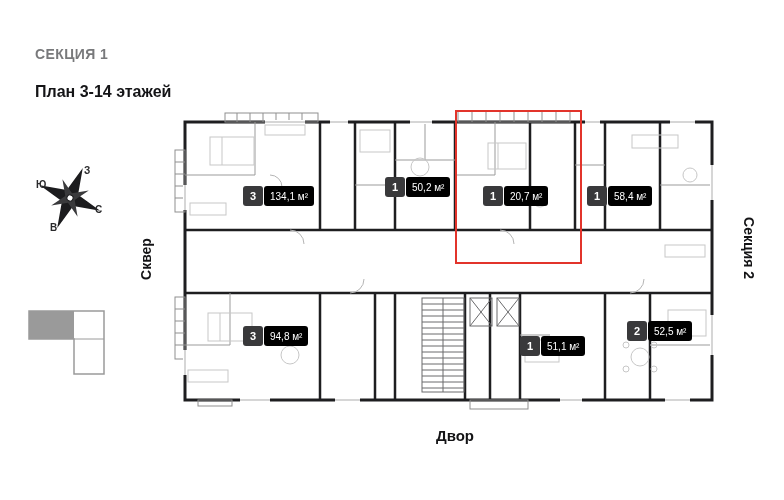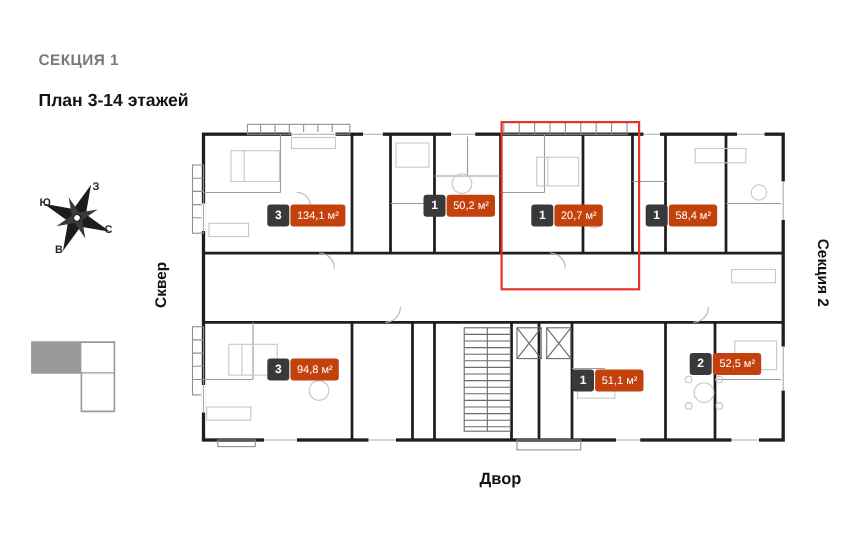--- a/index.html
+++ b/index.html
@@ -28,21 +28,21 @@
   .watermark{position:absolute;left:60px;top:226px;z-index:4;white-space:nowrap;
              font-family:"DejaVu Sans",sans-serif;font-size:45px;letter-spacing:7px;
              color:#9e9e9e;opacity:.5;}
 
   .highlight{position:absolute;left:455px;top:110px;width:123px;height:150px;
              border:2px solid #e2342b;z-index:6;}
 
   .badge{position:absolute;display:flex;height:20px;z-index:7;cursor:pointer;}
   .badge-num{min-width:20px;background:#39393b;color:#fff;font-weight:bold;font-size:11px;
              display:flex;align-items:center;justify-content:center;border-radius:3px;}
-  .badge-area{background:#c2410c;color:#fff;font-size:10px;display:flex;align-items:center;
+  .badge-area{background:#000000;color:#fff;font-size:10px;display:flex;align-items:center;
               padding:0 6px;border-radius:3px;margin-left:1px;white-space:nowrap;}
   .b1{left:243px;top:186px;} .b2{left:385px;top:177px;} .b3{left:483px;top:186px;}
   .b4{left:587px;top:186px;} .b5{left:243px;top:326px;} .b6{left:520px;top:336px;}
   .b7{left:627px;top:321px;}
 </style>
 </head>
 <body>
 
 <div class="page">
 

